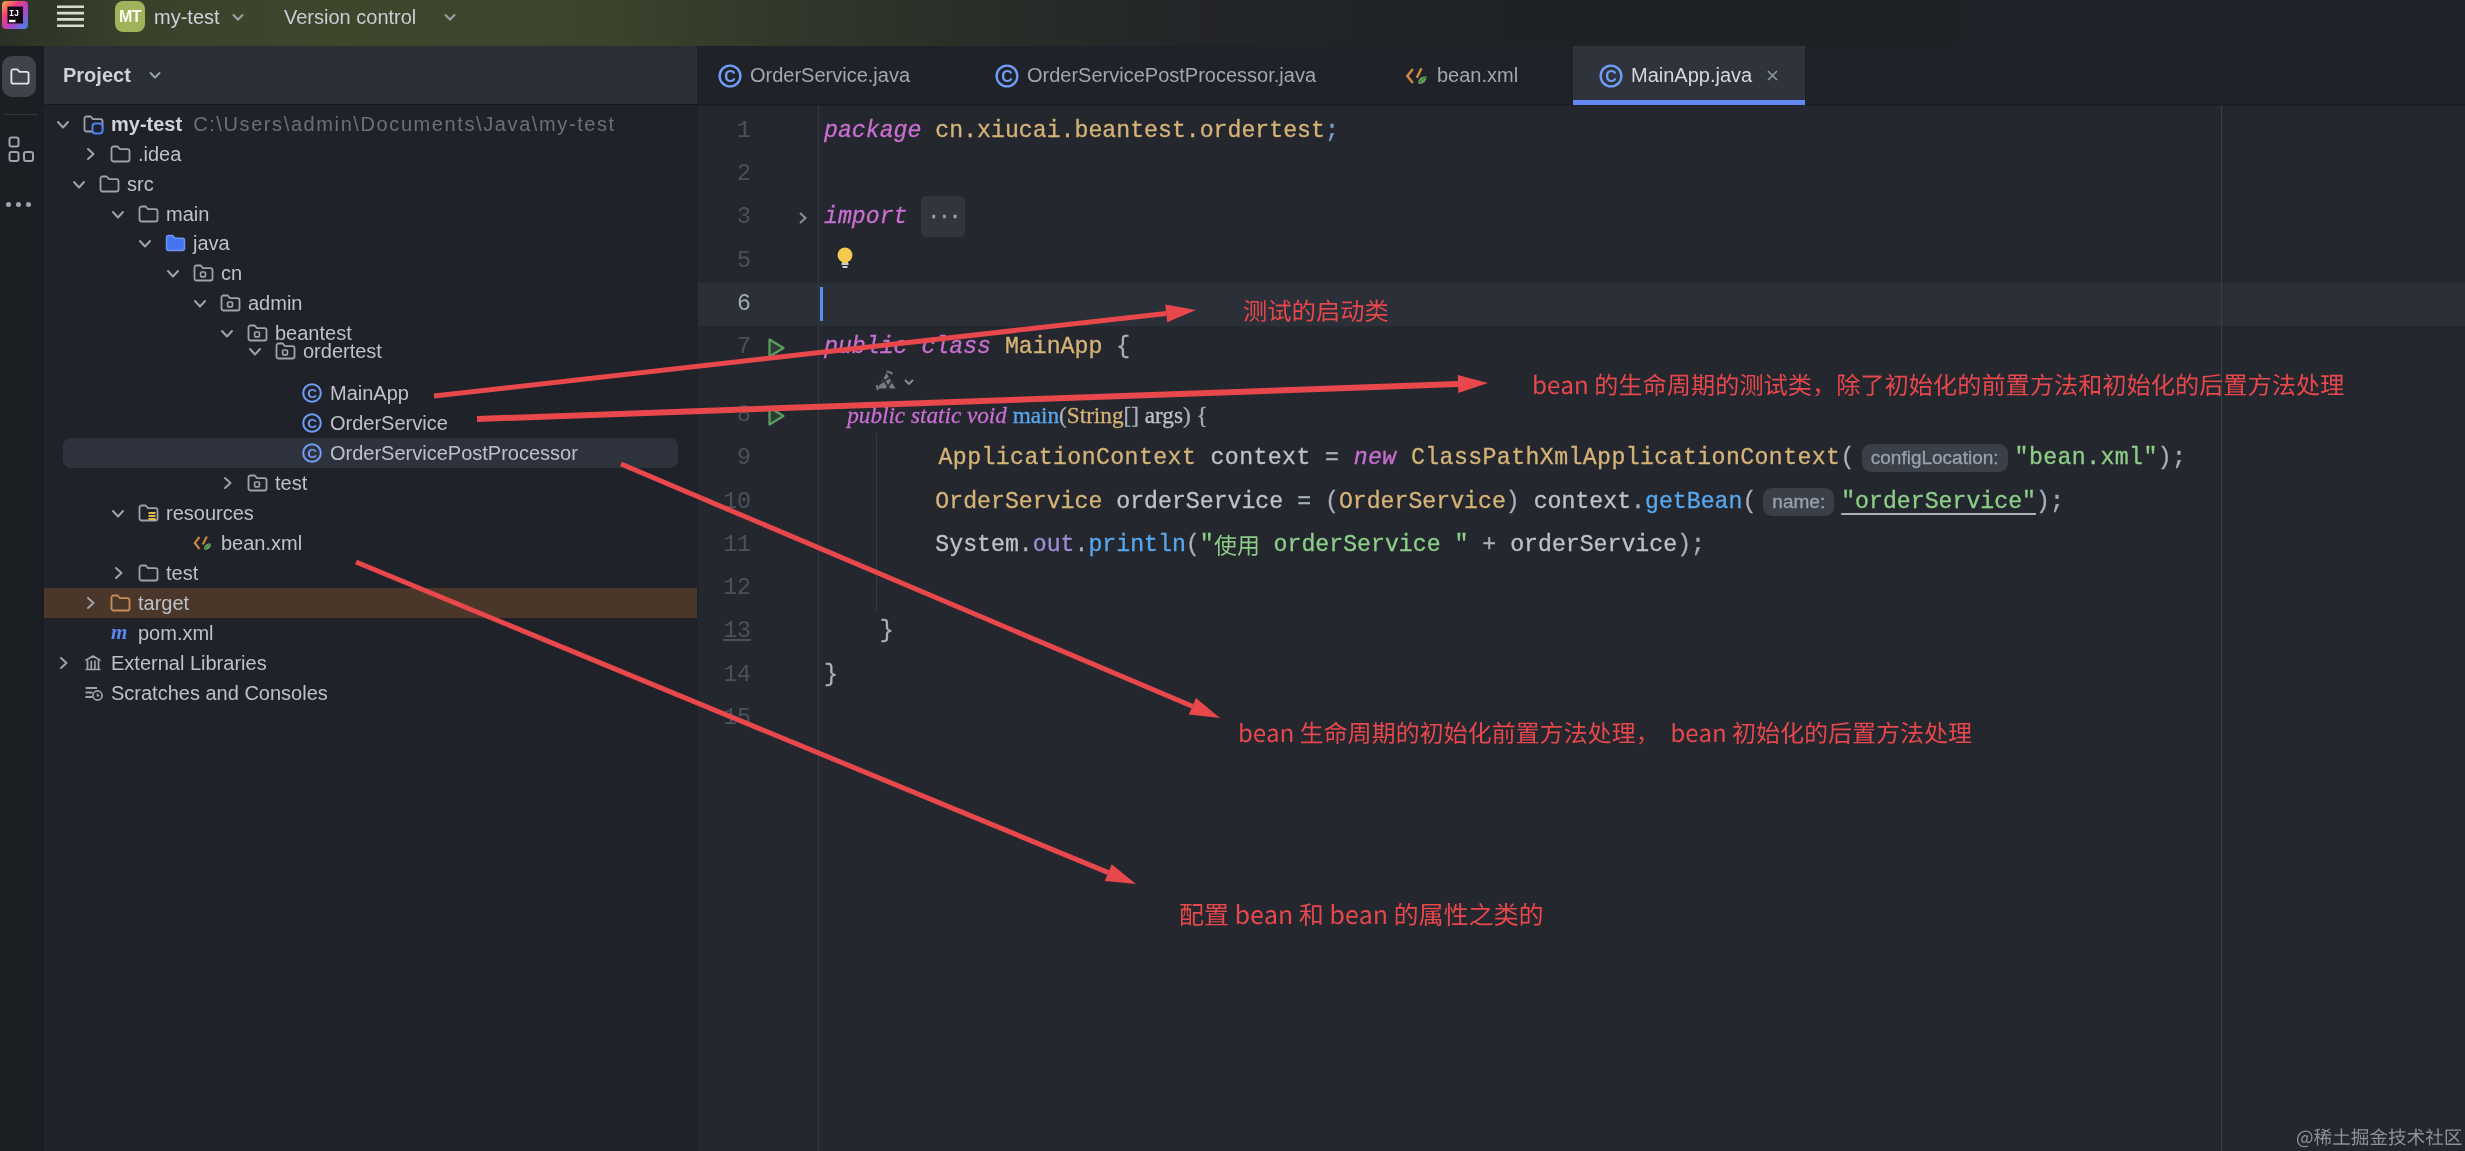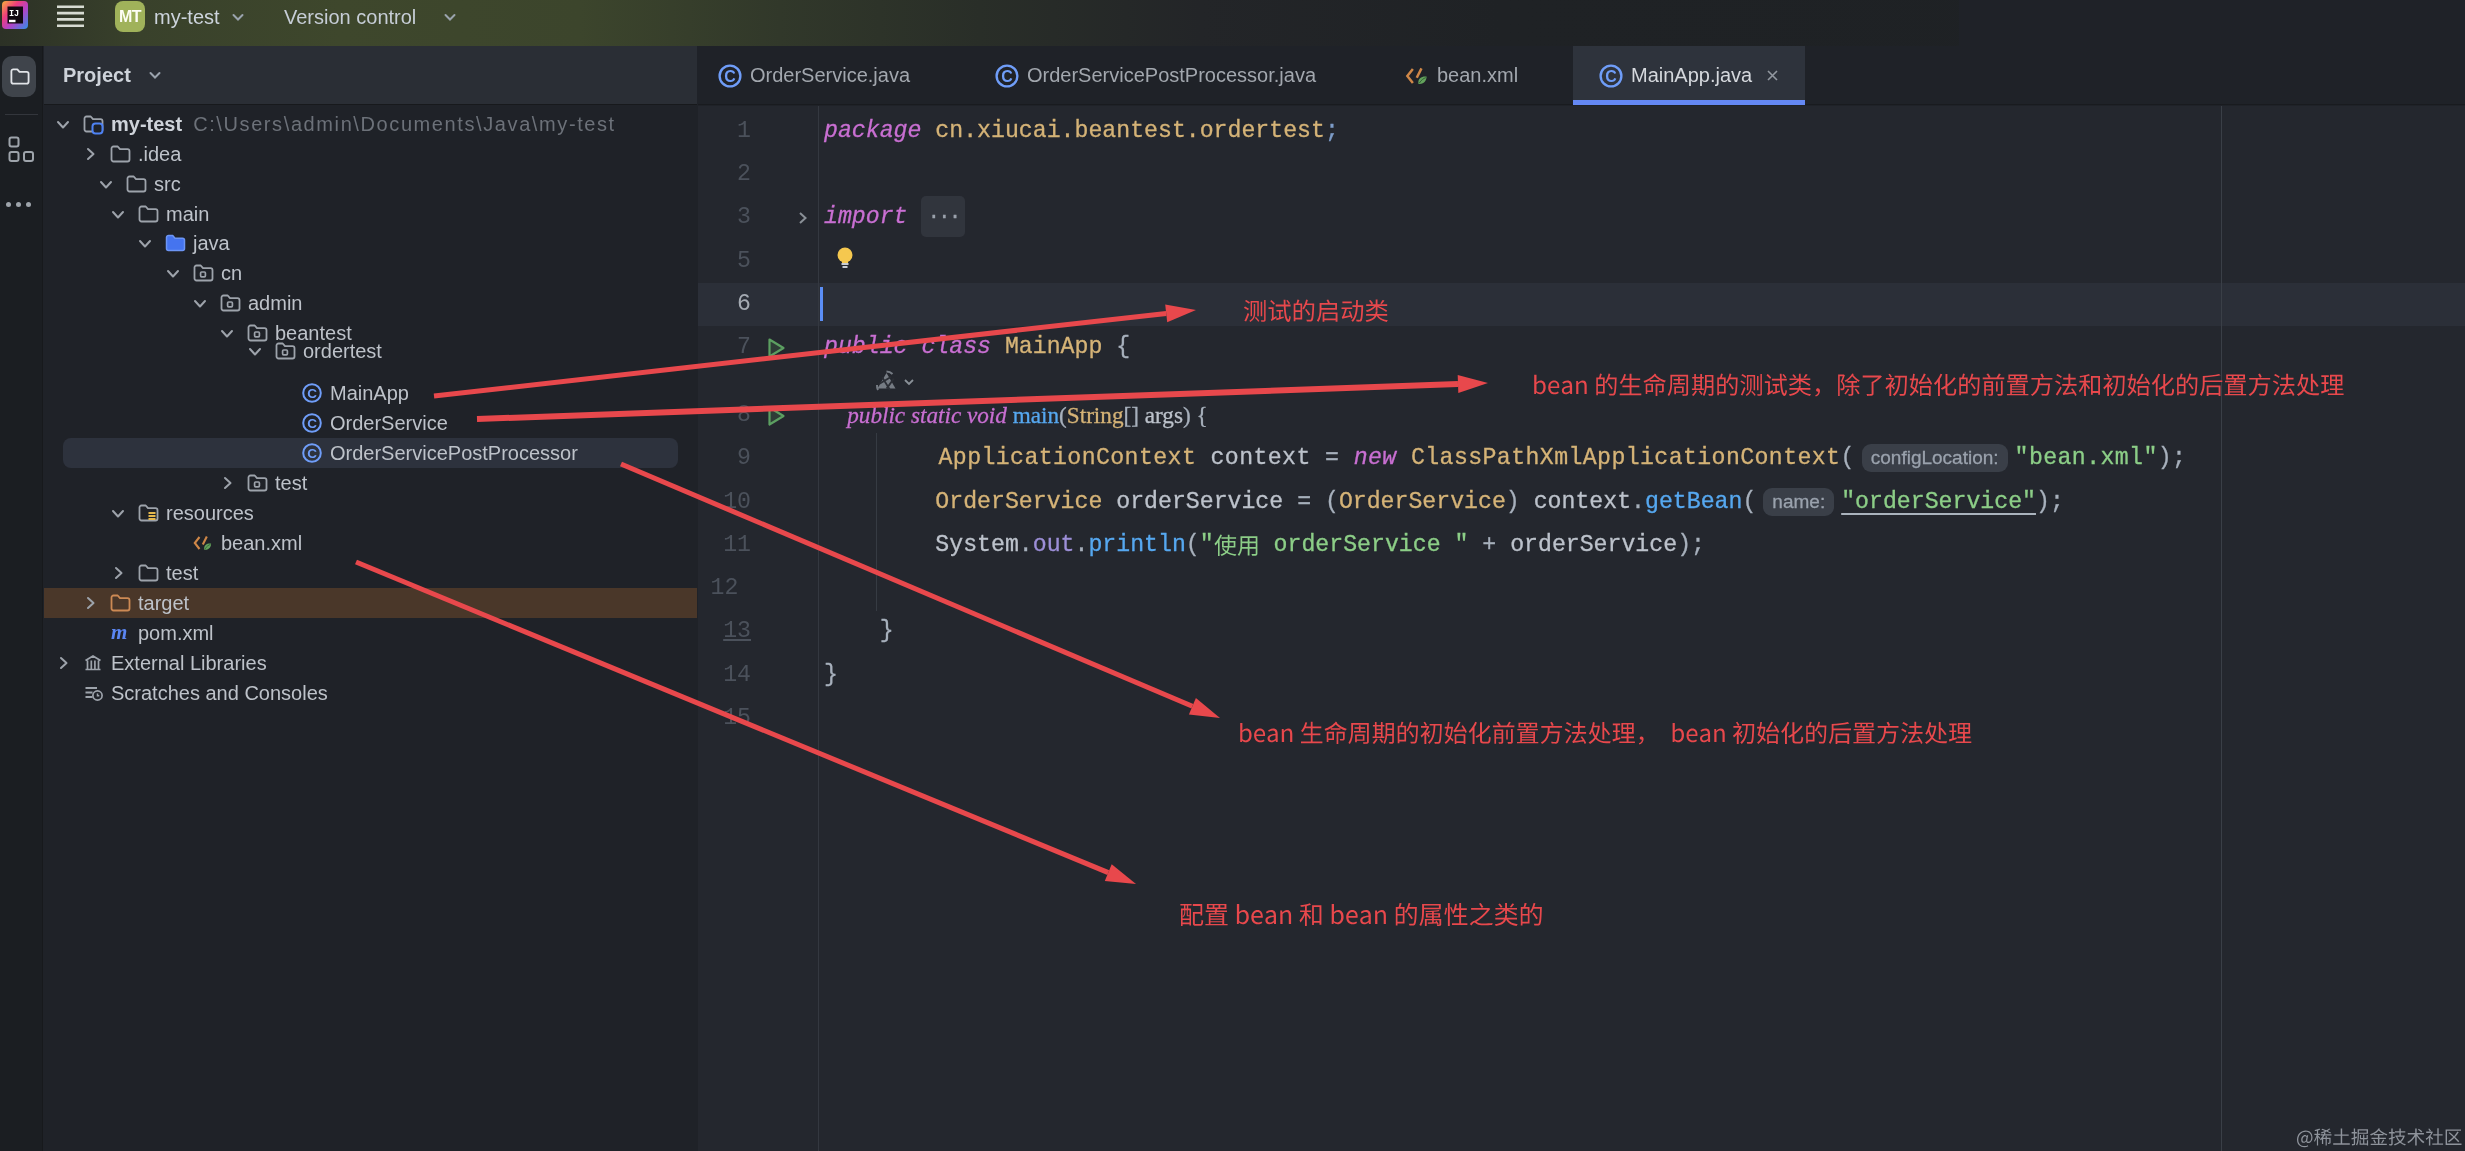--- a/index.html
+++ b/index.html
@@ -97,21 +97,21 @@
           <path d="M2 2 L7 7.5 L12 2" fill="none" stroke="#9da3ab" stroke-width="2" stroke-linecap="round" stroke-linejoin="round"></path>
         </svg><span style="display:inline-block;width:12px;"></span><svg width="22" height="22" viewBox="0 0 22 22" style="">
           <path d="M2.5 5.5 a2 2 0 0 1 2-2 h4.2 l2.3 2.7 h7.5 a2 2 0 0 1 2 2 v8.3 a2 2 0 0 1 -2 2 h-14 a2 2 0 0 1 -2-2 z" fill="none" stroke="#9da3ab" stroke-width="1.8" stroke-linejoin="round"></path>
           <rect x="10.5" y="10.5" width="10" height="10" rx="3" fill="#1f2228" stroke="#4e82f2" stroke-width="2"></rect>
         </svg><span class="tlabel" style="color:#ced3da;font-weight:bold;">my-test</span><span style="color:#6c7179;margin-left:11px;letter-spacing:1.6px;">C:\Users\admin\Documents\Java\my-test</span></div>
       <div class="trow" style="left:39px;top:33px;"><svg width="14" height="14" viewBox="0 0 14 14" style="">
           <path d="M5 2 L10.5 7 L5 12" fill="none" stroke="#9da3ab" stroke-width="2" stroke-linecap="round" stroke-linejoin="round"></path>
         </svg><span style="display:inline-block;width:12px;"></span><svg width="22" height="22" viewBox="0 0 22 22" style="">
           <path d="M2.5 5.5 a2 2 0 0 1 2-2 h4.2 l2.3 2.7 h7.5 a2 2 0 0 1 2 2 v8.3 a2 2 0 0 1 -2 2 h-14 a2 2 0 0 1 -2-2 z" fill="none" stroke="#9da3ab" stroke-width="1.8" stroke-linejoin="round"></path>
         </svg><span class="tlabel" style="">.idea</span></div>
-      <div class="trow" style="left:55px;top:63px;"><svg width="14" height="9" viewBox="0 0 14 9" style="">
+      <div class="trow" style="left:28px;top:63px;"><svg width="14" height="9" viewBox="0 0 14 9" style="">
           <path d="M2 2 L7 7.5 L12 2" fill="none" stroke="#9da3ab" stroke-width="2" stroke-linecap="round" stroke-linejoin="round"></path>
         </svg><span style="display:inline-block;width:12px;"></span><svg width="22" height="22" viewBox="0 0 22 22" style="">
           <path d="M2.5 5.5 a2 2 0 0 1 2-2 h4.2 l2.3 2.7 h7.5 a2 2 0 0 1 2 2 v8.3 a2 2 0 0 1 -2 2 h-14 a2 2 0 0 1 -2-2 z" fill="none" stroke="#9da3ab" stroke-width="1.8" stroke-linejoin="round"></path>
         </svg><span class="tlabel" style="">src</span></div>
       <div class="trow" style="left:67px;top:93px;"><svg width="14" height="9" viewBox="0 0 14 9" style="">
           <path d="M2 2 L7 7.5 L12 2" fill="none" stroke="#9da3ab" stroke-width="2" stroke-linecap="round" stroke-linejoin="round"></path>
         </svg><span style="display:inline-block;width:12px;"></span><svg width="22" height="22" viewBox="0 0 22 22" style="">
           <path d="M2.5 5.5 a2 2 0 0 1 2-2 h4.2 l2.3 2.7 h7.5 a2 2 0 0 1 2 2 v8.3 a2 2 0 0 1 -2 2 h-14 a2 2 0 0 1 -2-2 z" fill="none" stroke="#9da3ab" stroke-width="1.8" stroke-linejoin="round"></path>
         </svg><span class="tlabel" style="">main</span></div>
       <div class="trow" style="left:94px;top:122px;"><svg width="14" height="9" viewBox="0 0 14 9" style="">
@@ -242,21 +242,21 @@
 <div class="lnum" style="left:0;top:4px;">1</div>
       <div class="lnum" style="left:0;top:47px;">2</div>
       <div class="lnum" style="left:0;top:90px;">3</div>
       <div class="lnum" style="left:0;top:134px;">5</div>
       <div class="lnum" style="left:0;top:177px;color:#a4aab2;">6</div>
       <div class="lnum" style="left:0;top:220px;">7</div>
       <div class="lnum" style="left:0;top:288px;">8</div>
       <div class="lnum" style="left:0;top:331px;">9</div>
       <div class="lnum" style="left:0;top:375px;">10</div>
       <div class="lnum" style="left:0;top:418px;">11</div>
-      <div class="lnum" style="left:0;top:461px;text-align:center;">12</div>
+      <div class="lnum" style="left:0;top:461px;">12</div>
       <div class="lnum" style="left:0;top:504px;text-decoration:underline;">13</div>
       <div class="lnum" style="left:0;top:548px;">14</div>
       <div class="lnum" style="left:0;top:591px;">15</div>
 <div class="cline" style="top:4px;"><span class="kw">package</span> <span class="cls">cn.xiucai.beantest.ordertest</span><span class="semi">;</span></div>
       <div class="cline" style="top:90px;"><span class="kw">import</span> <span class="fold">...</span></div>
       <div class="cline" style="top:220px;"><span class="kw">public class</span> <span class="cls">MainApp</span> <span class="pun">{</span></div>
       <div class="cline" style="top:288px;font-family:Liberation Serif, serif;">    <span class="kw">public static void</span> <span class="mth">main</span><span class="pun">(</span><span class="cls">String</span><span class="pun">[]</span> args<span class="pun">) {</span></div>
       <div class="cline" style="top:331px;"><span style="letter-spacing:0.4px">        <span class="cls">ApplicationContext</span> context <span class="pun">=</span> <span class="kw">new</span> <span class="cls">ClassPathXmlApplicationContext</span><span class="pun">(</span></span><span class="inlay">configLocation:</span><span style="letter-spacing:0.4px"><span class="str">"bean.xml"</span><span class="pun">);</span></span></div>
       <div class="cline" style="top:375px;">        <span class="cls">OrderService</span> orderService <span class="pun">= (</span><span class="cls">OrderService</span><span class="pun">)</span> context<span class="pun">.</span><span class="mth">getBean</span><span class="pun">(</span><span class="inlay">name:</span><span class="str" style="text-decoration:underline;text-decoration-color:#aab3bd;text-underline-offset:5px;">"orderService"</span><span class="pun">);</span></div>
       <div class="cline" style="top:418px;">        System<span class="pun">.</span><span class="fld">out</span><span class="pun">.</span><span class="mth">println</span><span class="pun">(</span><span class="str">"</span><span style="display:inline-block;width:46px;"></span><span class="str"> orderService " </span><span class="pun">+</span> orderService<span class="pun">);</span></div>

